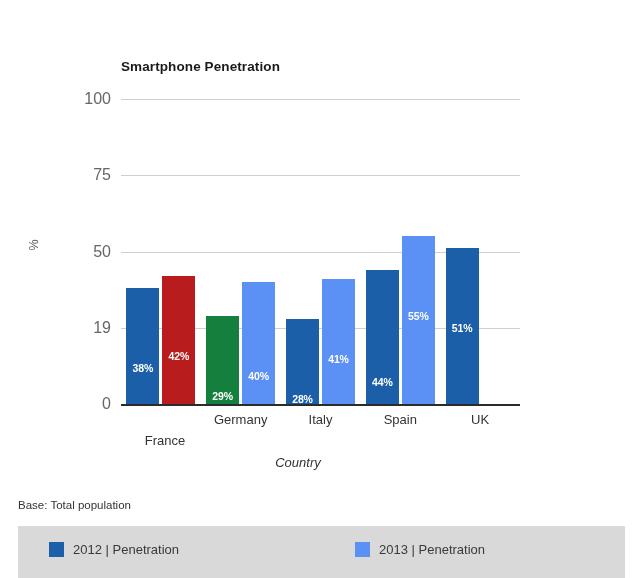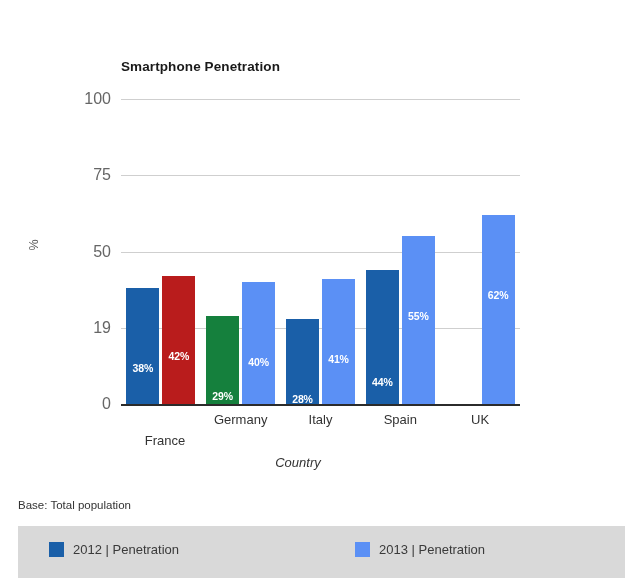--- a/index.html
+++ b/index.html
@@ -206,42 +206,42 @@
         </div>
         <div class="bar s1" title="France — 2013 | Penetration: 42%" style="height: 128.1px; background: #b91c1c;">
           <div class="bar-label" style="top: 74px;">42%</div>
         </div>
       </div>
       <div class="group" style="left: 85.2px; width: 69px;">
         <div class="bar s0" title="Germany — 2012 | Penetration: 29%" style="height: 88.45px; background: #15803d;">
           <div class="bar-label" style="top: 74px;">29%</div>
         </div>
         <div class="bar s1" title="Germany — 2013 | Penetration: 40%" style="height: 122px; background: rgb(91, 144, 245);">
-          <div class="bar-label" style="top: 74px;">40%</div>
+          <div class="bar-label" style="top: 88px;">40%</div>
         </div>
       </div>
       <div class="group" style="left: 165px; width: 69px;">
         <div class="bar s0" title="Italy — 2012 | Penetration: 28%" style="height: 85.4px; background: rgb(26, 95, 168);">
           <div class="bar-label" style="top: 74px;">28%</div>
         </div>
         <div class="bar s1" title="Italy — 2013 | Penetration: 41%" style="height: 125.05px; background: rgb(91, 144, 245);">
           <div class="bar-label" style="top: 74px;">41%</div>
         </div>
       </div>
       <div class="group" style="left: 244.8px; width: 69px;">
         <div class="bar s0" title="Spain — 2012 | Penetration: 44%" style="height: 134.2px; background: rgb(26, 95, 168);">
           <div class="bar-label" style="top: 74px; margin-top: 32px;">44%</div>
         </div>
         <div class="bar s1" title="Spain — 2013 | Penetration: 55%" style="height: 167.75px; background: rgb(91, 144, 245);">
           <div class="bar-label" style="top: 74px;">55%</div>
         </div>
       </div>
       <div class="group" style="left: 324.6px; width: 69px;">
-        <div class="bar s1" title="UK — 2013 | Penetration: 62%" style="height: 189.1px; background: rgb(91, 144, 245);">
-          <div class="bar-label" style="top: 74px;">62%</div>
+        <div class="bar s0" title="UK — 2012 | Penetration: 51%" style="height: 155.55px; background: rgb(26, 95, 168);">
+          <div class="bar-label" style="top: 74px;">51%</div>
         </div>
       </div>
     </div>
 
   <div class="axis-title-x"><span>Country</span></div>
 
   <div class="base-note">Base: Total population</div>
 
   <div class="legend-panel" id="legend-panel">
       <div class="legend-item i0">

